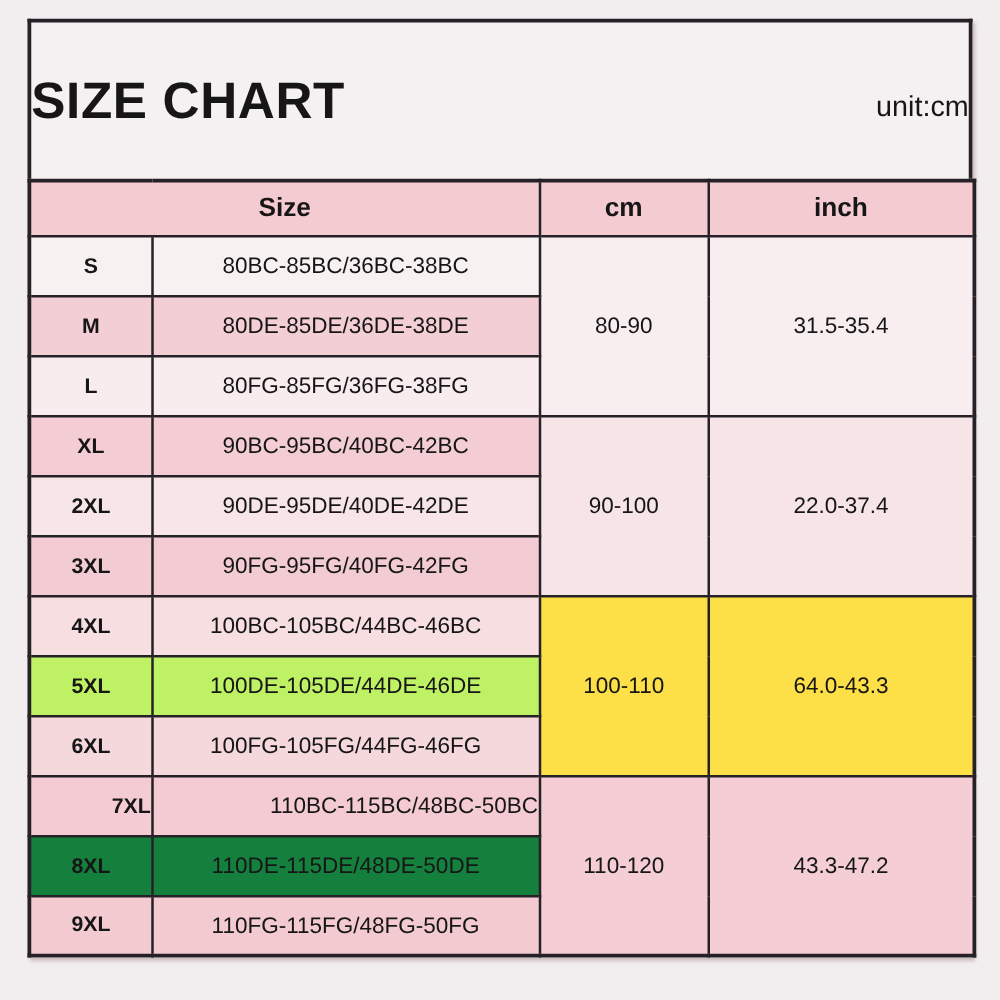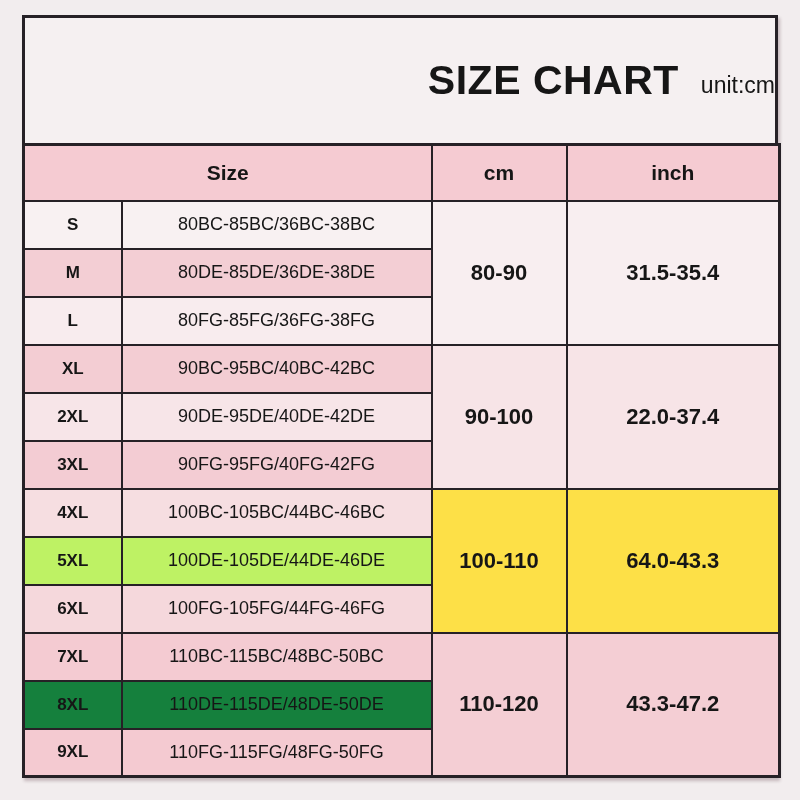--- a/index.html
+++ b/index.html
@@ -27,21 +27,21 @@
     width: 756px;
     box-shadow: 2px 3px 3px rgba(95, 62, 72, 0.30);
   }
   .title-block {
     height: 128px;
     background: var(--title-bg);
     border: 3px solid var(--border-color);
     border-bottom: none;
     display: flex;
     align-items: center;
-    justify-content: flex-end;
+    justify-content: space-between;
   }
   .title-main {
     font-size: 41px;
     font-weight: 700;
     letter-spacing: 0.5px;
   }
   .title-unit {
     font-size: 23px;
     font-weight: 400;
     margin-left: 22px;
@@ -51,42 +51,42 @@
     width: 756px;
     border-collapse: collapse;
     border: 3px solid var(--border-color);
     table-layout: fixed;
   }
   th, td {
     border: 2px solid var(--border-color);
     text-align: center;
     vertical-align: middle;
   }
-  thead tr { height: 56px; }
+  thead tr { height: 44px; }
   thead th {
     background: var(--header-bg);
     font-size: 21px;
     font-weight: 700;
   }
   tbody tr { height: 48px; }
   td.lbl  { font-size: 17px; font-weight: 700; }
   td.spec { font-size: 18px; font-weight: 400; }
-  td.range { font-size: 22px; font-weight: 700; }
+  td.range { font-size: 18px; font-weight: 400; }
 
   
   tbody tr:nth-child(1)  .cell { background: #f8f1f2; }
   tbody tr:nth-child(2)  .cell { background: #f3ced4; }
   tbody tr:nth-child(3)  .cell { background: #f8ecee; }
   tbody tr:nth-child(4)  .cell { background: #f3cdd3; }
   tbody tr:nth-child(5)  .cell { background: #f7e5e8; }
   tbody tr:nth-child(6)  .cell { background: #f3ccd3; }
   tbody tr:nth-child(7)  .cell { background: #f6dee1; }
   tbody tr:nth-child(8)  .cell { background: #bef264; }
   tbody tr:nth-child(9)  .cell { background: #f5d8dc; }
-  tbody tr:nth-child(10) .cell { background: #f4cbd2; }
+  tbody tr:nth-child(10) .cell { background: #f4cbd2; text-align: right; }
   tbody tr:nth-child(11) .cell { background: #15803d; }
   tbody tr:nth-child(12) .cell { background: #f4cad1; }
   td.range.g1 { background: #f8eef0; }
   td.range.g2 { background: #f7e4e7; }
   td.range.g3 { background: #fde047; }
   td.range.g4 { background: #f4ced4; }
 </style>
 </head>
 <body>
 

